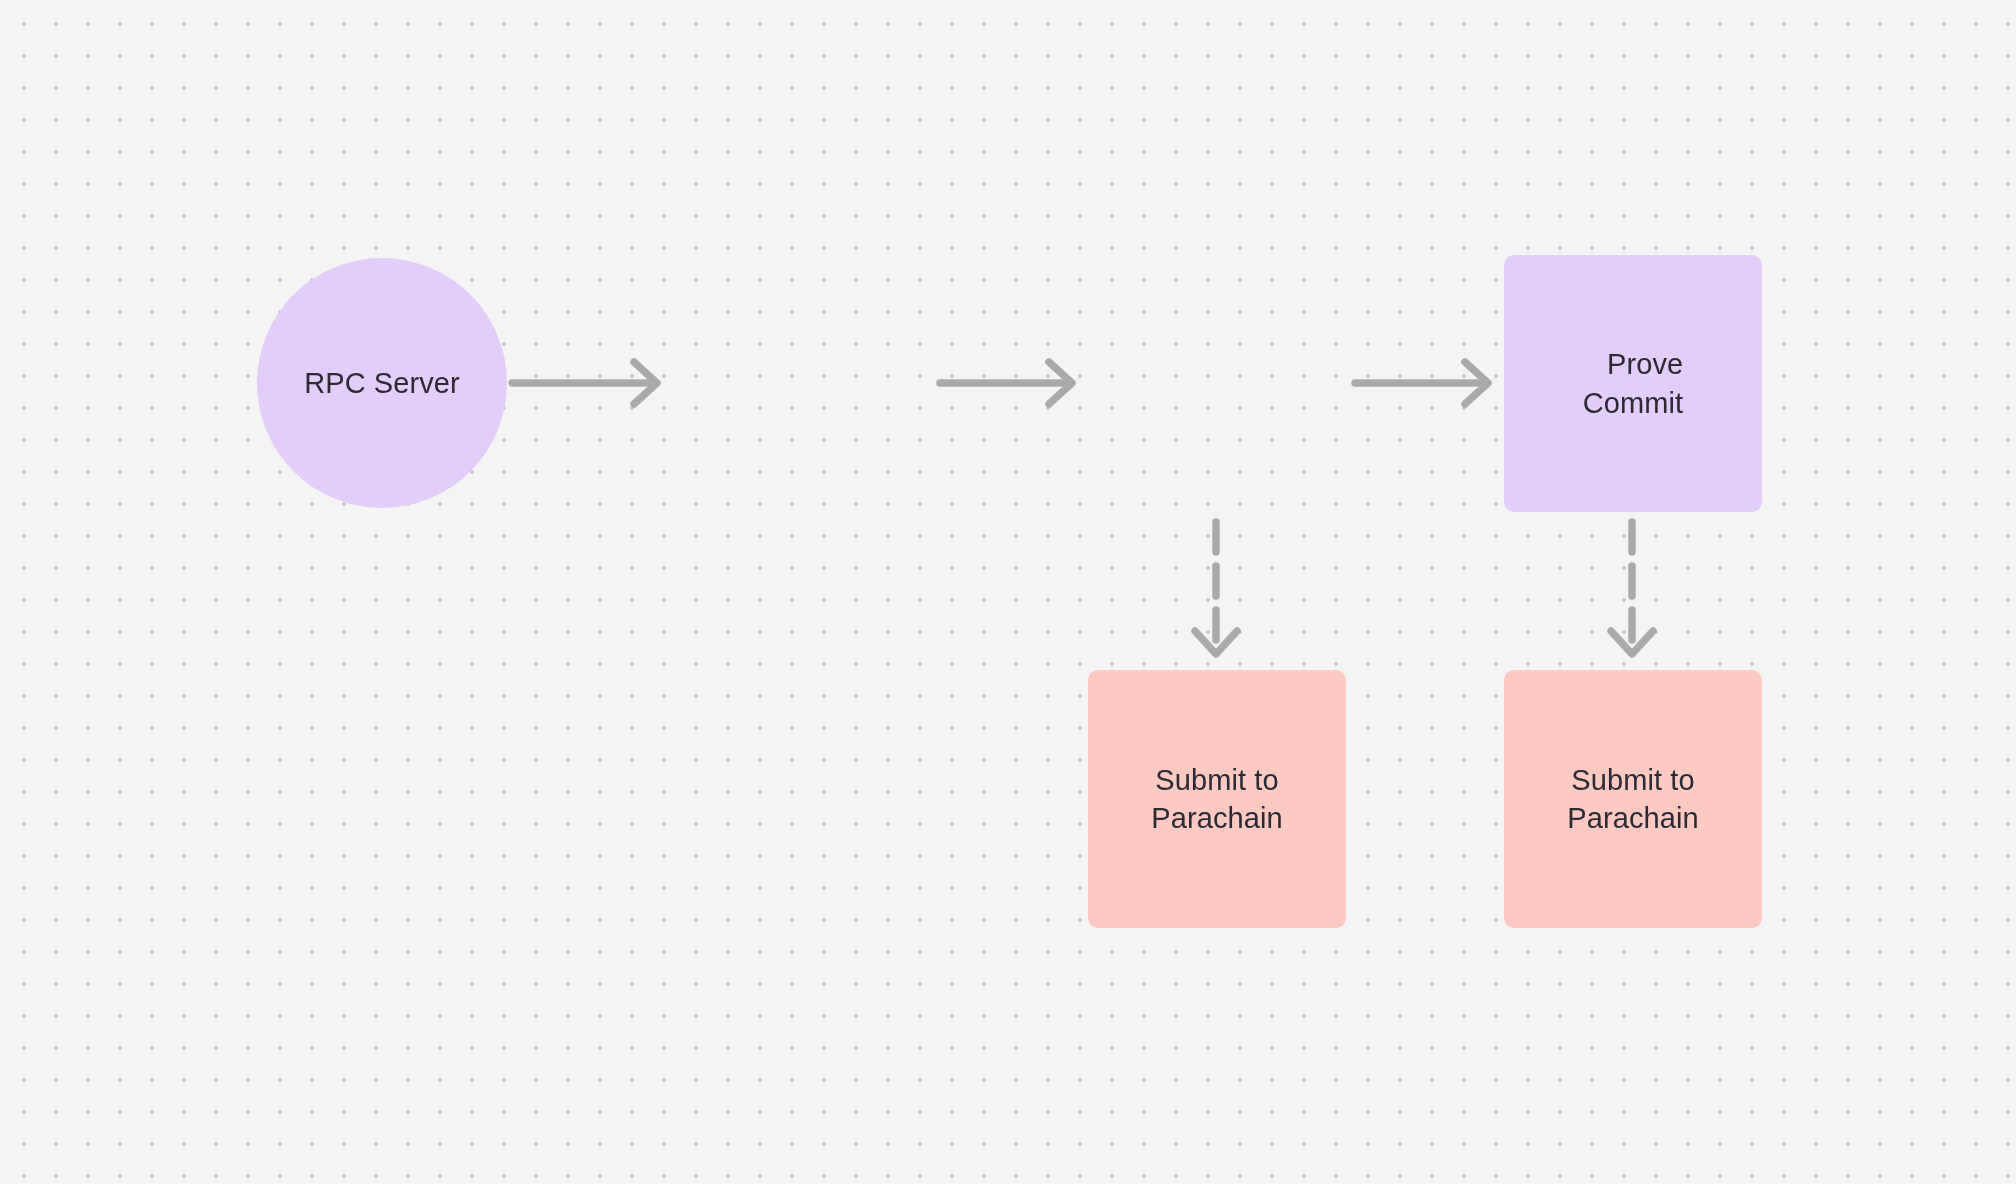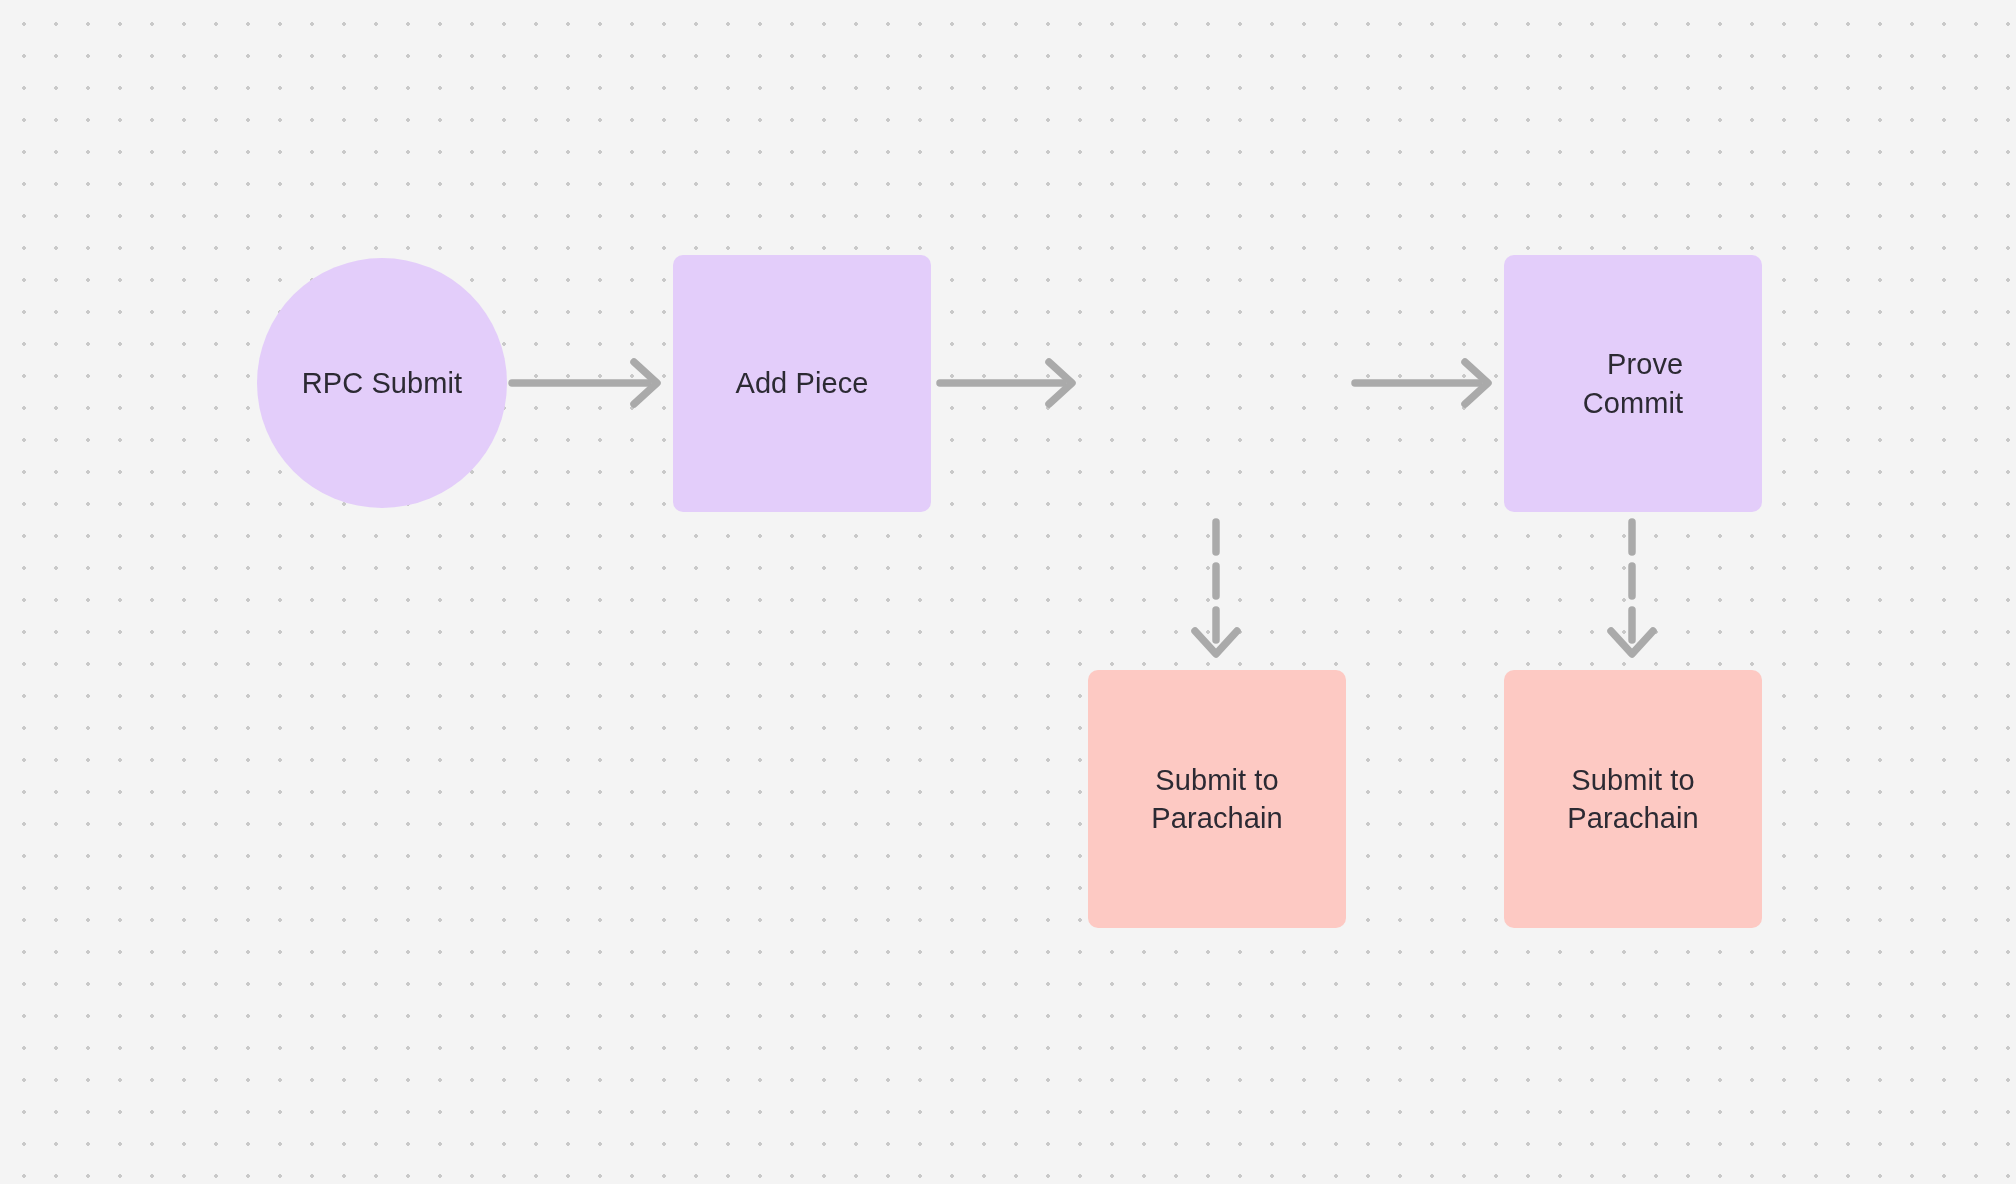--- a/index.html
+++ b/index.html
@@ -80,26 +80,23 @@
     </g>
 
     <g>
       <line x1="1632" y1="522" x2="1632" y2="645" stroke="#aaaaaa" stroke-width="7.5" stroke-linecap="round" stroke-dasharray="30 14"></line>
       <polyline points="1611,631 1632,654 1653,631" fill="none" stroke="#aaaaaa" stroke-width="7.5" stroke-linecap="round" stroke-linejoin="round"></polyline>
     </g>
 
   </svg>
 
   <div class="node node-circle" id="node-rpc-server" style="left: 257px; top: 258px; width: 250px; height: 250px; background: rgb(227, 205, 250);">
-    <span class="node-label">RPC Submit</span>
+    <span class="node-label">RPC Server</span>
   </div>
 
-  <div class="node node-rect" id="node-add-piece" style="left: 673px; top: 255px; width: 258px; height: 257px; background: rgb(227, 205, 250);">
-    <span class="node-label">Add Piece</span>
-  </div>
 
 
   <div class="node node-rect" id="node-prove-commit" style="left: 1504px; top: 255px; width: 258px; height: 257px; background: rgb(227, 205, 250); text-align: right;">
     <span class="node-label">Prove
 Commit</span>
   </div>
 
   <div class="node node-rect" id="node-submit-parachain-precommit" style="left: 1088px; top: 670px; width: 258px; height: 258px; background: rgb(253, 201, 195);">
     <span class="node-label">Submit to
 Parachain</span>

